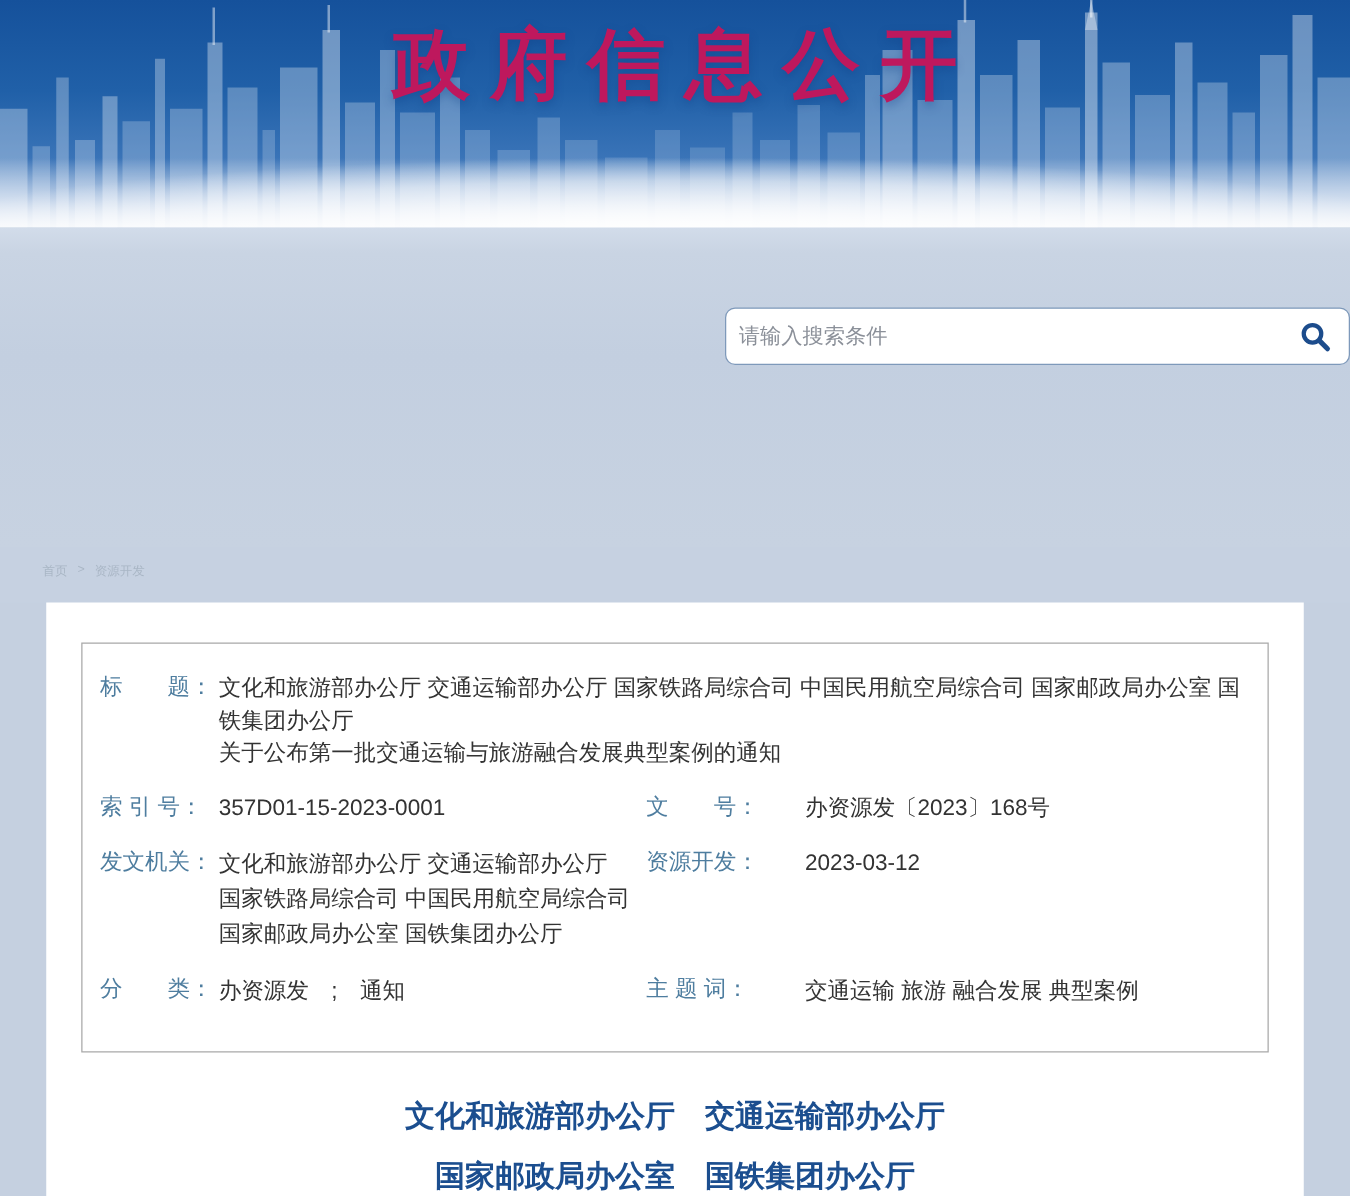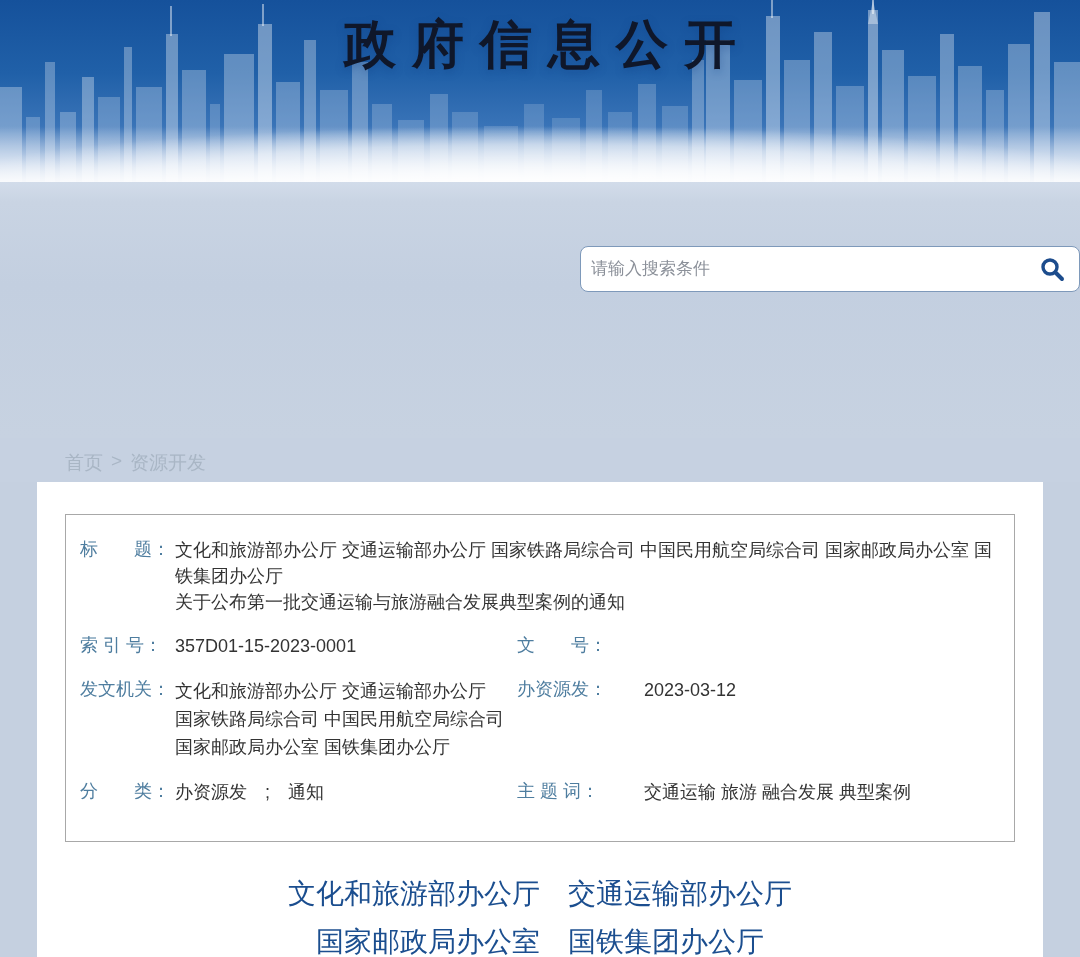--- a/index.html
+++ b/index.html
@@ -7,22 +7,22 @@
   body {
     font-family:"Liberation Sans","DejaVu Sans",sans-serif;
     background:#c5d0e0;
     width:1080px; height:957px; overflow:hidden;
   }
   
   .banner { position:relative; width:1080px; height:182px; overflow:hidden; }
   .banner svg { position:absolute; left:0; top:0; display:block; }
   .banner-title {
     position:absolute; left:0; top:10px; width:100%;
-    text-align:center; color:#0f172a; font-weight:bold;
-    font-size:52px; letter-spacing:16px; padding-left:16px;
+    text-align:center; color:#be185d; font-weight:bold;
+    font-size:62px; letter-spacing:16px; padding-left:16px;
     text-shadow:0 3px 8px rgba(15,60,130,.35);
     white-space:nowrap;
   }
   
   .upper {
     width:1080px; height:256px;
     background:linear-gradient(180deg,#d2dcea 0%,#c9d4e3 8%,#c3cfe0 40%,#c7d2e1 100%);
   }
   .search-wrap { padding-top:64px; display:flex; justify-content:flex-end; }
   .search-box {
@@ -33,21 +33,21 @@
   .search-box input {
     flex:1; border:none; outline:none; font-size:17px; color:#333;
     font-family:inherit; background:transparent;
   }
   .search-box input::placeholder { color:#8b9099; }
   .search-btn { background:none; border:none; cursor:pointer; width:30px; height:30px;
     display:flex; align-items:center; justify-content:center; }
   
   .crumb-strip { width:1080px; height:44px; background:#c6d1e1; }
   .breadcrumb {
-    padding:12px 0 0 65px; font-size:19px; color:#a9b6c5;
+    padding:12px 0 0 34px; font-size:10px; color:#a9b6c5;
     display:flex; gap:8px; align-items:flex-start;
   }
   .breadcrumb a { color:#a9b6c5; text-decoration:none; cursor:pointer; }
   
   .panel {
     width:1006px; margin:0 auto; background:#ffffff;
     min-height:519px; padding:32px 28px 0 28px;
   }
   
   .meta-box {
@@ -61,21 +61,21 @@
   .m-cell-right { flex:1; display:flex;gap:32px; }
   .m-label {
     width:95px; flex-shrink:0; color:#4e7d9f; white-space:nowrap;
   }
   .m-value { color:#333; line-height:26px; }
   .m-value-wide { flex:1; }
   .m-org-value { width:330px; line-height:28px; }
   
   .doc-title { margin-top:28px; text-align:center; color:#1b4e8f;
     font-family:"Liberation Serif","DejaVu Serif",serif; }
-  .doc-title .org-line { font-size:28px; line-height:48px; font-weight:400; }
+  .doc-title .org-line { font-size:24px; line-height:48px; font-weight:700; }
 </style>
 </head>
 <body>
 
 <div class="banner">
   <svg width="1080" height="182" viewBox="0 0 1080 182">
     <defs>
       <linearGradient id="sky" x1="0" y1="0" x2="0" y2="1">
         <stop offset="0%" stop-color="#15519b"></stop>
         <stop offset="40%" stop-color="#2060a8"></stop>
@@ -185,30 +185,31 @@
       </div>
     </div>
 
     <div class="m-row">
       <div class="m-cell-left">
         <span class="m-label">索 引 号：</span>
         <span class="m-value">357D01-15-2023-0001</span>
       </div>
       <div class="m-cell-right">
         <span class="m-label">文　　号：</span>
+        <span class="m-value">办资源发〔2023〕168号</span>
       </div>
     </div>
 
     <div class="m-row">
       <div class="m-cell-left">
         <span class="m-label">发文机关：</span>
         <span class="m-value m-org-value">文化和旅游部办公厅 交通运输部办公厅 国家铁路局综合司 中国民用航空局综合司 国家邮政局办公室 国铁集团办公厅</span>
       </div>
       <div class="m-cell-right">
-        <span class="m-label">办资源发：</span>
+        <span class="m-label">资源开发：</span>
         <span class="m-value">2023-03-12</span>
       </div>
     </div>
 
     <div class="m-row">
       <div class="m-cell-left">
         <span class="m-label">分　　类：</span>
         <span class="m-value">办资源发　;　通知</span>
       </div>
       <div class="m-cell-right">

